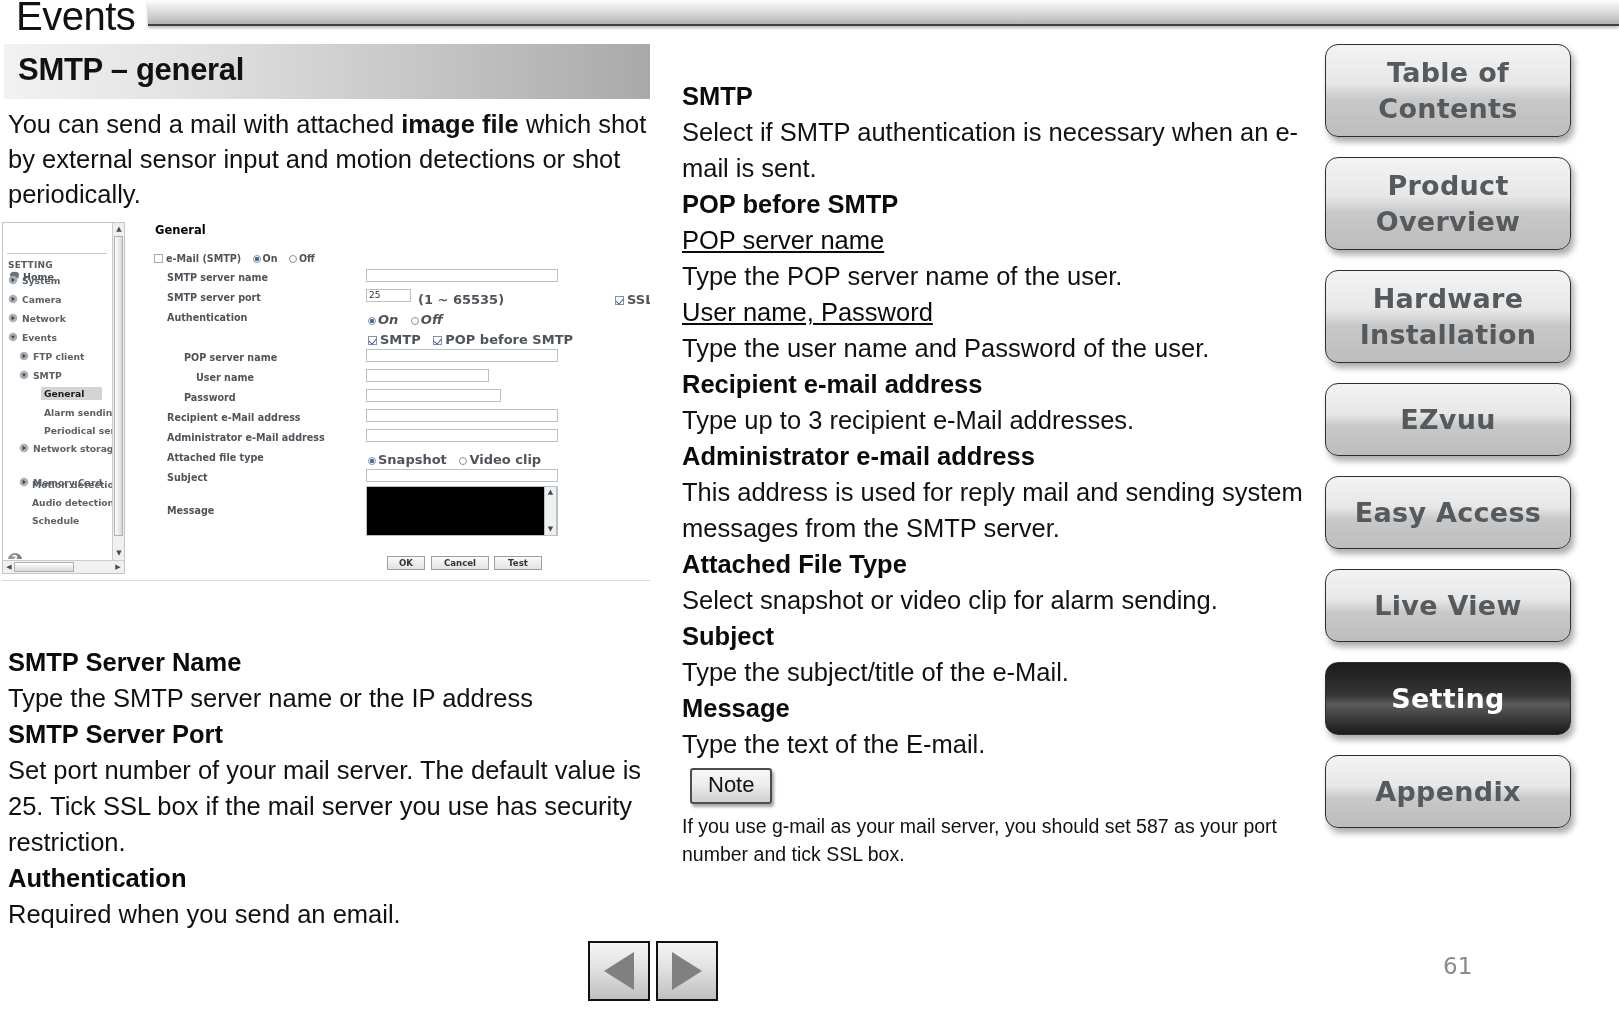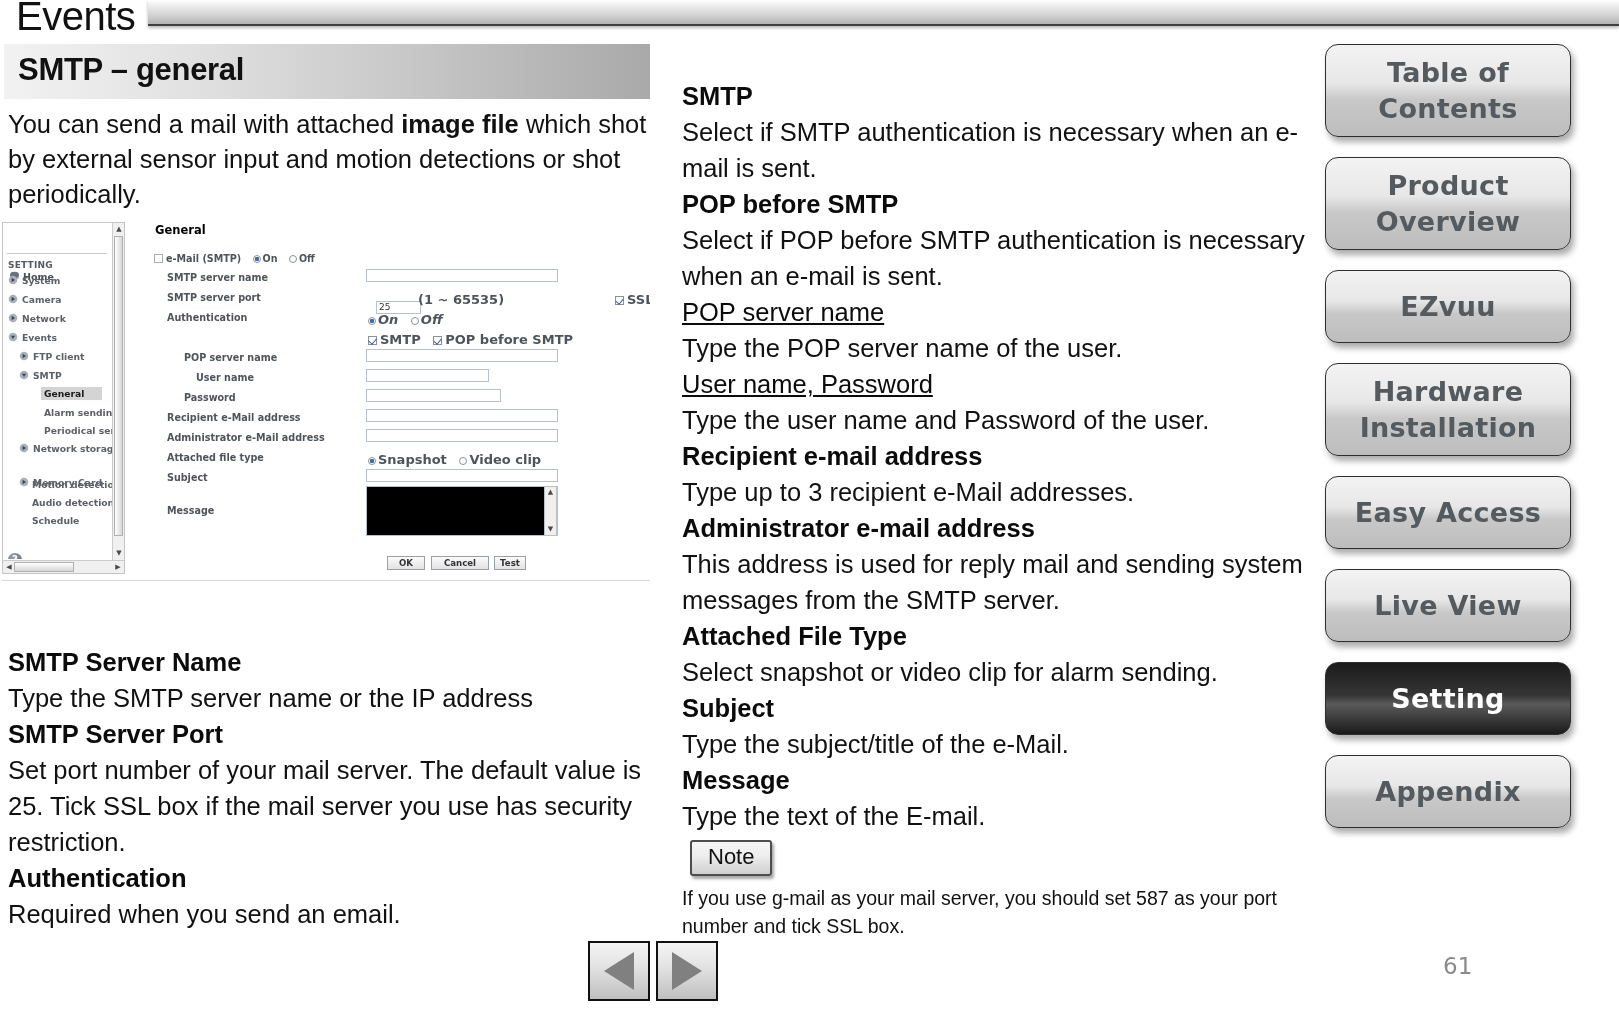--- a/index.html
+++ b/index.html
@@ -526,21 +526,21 @@
       <span style="margin-left:8px;"><span class="radio on"></span><span>On</span></span>
       <span style="margin-left:8px;"><span class="radio"></span><span>Off</span></span>
     </div>
 
     <div class="fl" style="left:27px; top:55px;">SMTP server name</div>
     <div class="ftxt" style="left:226px; top:52px; width:192px;">
         <span></span>
       </div>
 
     <div class="fl" style="left:27px; top:75px;">SMTP server port</div>
-    <div class="ftxt" style="left:226px; top:84px; width:45px;margin-left:10px;">
+    <div class="ftxt" style="left:226px; top:72px; width:45px;">
         <span>25</span>
       </div>
     <div class="ctl" style="left:278px; top:75px;">(1 ~ 65535)</div>
     <div class="ctl" style="left:475px; top:75px;"><span class="cbox on"></span><span>SSL</span></div>
 
     <div class="fl" style="left:27px; top:95px;">Authentication</div>
     <div class="ctl" style="left:228px; top:95px;font-style:italic;">
       <span class="radio on"></span><span>On</span>
       <span style="margin-left:8px;"><span class="radio"></span><span>Off</span></span>
     </div>
@@ -587,39 +587,38 @@
 
     <div class="fl" style="left:27px; top:288px;">Message</div>
     <div style="position:absolute; left:226px; top:269px; width:192px; height:50px; background:#000; border:1px solid #b8c0c8; box-sizing:border-box;"></div>
     <div style="position:absolute; left:404px; top:269px; width:13px; height:50px; background:#f0f0f0; border:1px solid #b8c0c8; box-sizing:border-box;">
       <div class="scroll-arrow" style="top:0px; left:0px; width:11px;">▲</div>
       <div class="scroll-arrow" style="bottom:0px; left:0px; width:11px;">▼</div>
     </div>
 
     <div class="fbtn" style="left:247px; top:339px; width:38px;">OK</div>
     <div class="fbtn" style="left:291px; top:339px; width:58px;">Cancel</div>
-    <div class="fbtn" style="left:354px; top:339px; width:32px;">Test</div>
+    <div class="fbtn" style="left:354px; top:339px; width:48px;">Test</div>
   </div>
 </div>
 
 <div style="position:absolute; left:8px; top:644px; width:648px;">
   <div class="h-term">SMTP Server Name</div>
   <div class="p-desc">Type the SMTP server name or the IP address</div>
   <div class="h-term">SMTP Server Port</div>
   <div class="p-desc">Set port number of your mail server. The default value is 25. Tick SSL box if the mail server you use has security restriction.</div>
   <div class="h-term">Authentication</div>
   <div class="p-desc">Required when you send an email.</div>
 </div>
 
 <div id="mid-col">
   <div class="h-term">SMTP</div>
   <div class="p-desc">Select if SMTP authentication is necessary when an e-mail is sent.</div>
 
   <div class="h-term">POP before SMTP</div>
-  <div class="p-desc">Select if POP before SMTP authentication is necessary when an e-mail is sent.</div>
 
   <div><span class="h-term-u">POP server name</span></div>
   <div class="p-desc">Type the POP server name of the user.</div>
 
   <div><span class="h-term-u">User name, Password</span></div>
   <div class="p-desc">Type the user name and Password of the user.</div>
 
   <div class="h-term">Recipient e-mail address</div>
   <div class="p-desc">Type up to 3 recipient e-Mail addresses.</div>
 
@@ -645,30 +644,30 @@
       <div>Table of</div>
       <div>Contents</div>
     </div>
   </div>
   <div class="navbtn two-line">
     <div>
       <div>Product</div>
       <div>Overview</div>
     </div>
   </div>
-  <div class="navbtn one-line">
-    <div>EZvuu</div>
-  </div>
   <div class="navbtn two-line">
     <div>
       <div>Hardware</div>
       <div>Installation</div>
     </div>
   </div>
   <div class="navbtn one-line">
+    <div>EZvuu</div>
+  </div>
+  <div class="navbtn one-line">
     <div>Easy Access</div>
   </div>
   <div class="navbtn one-line">
     <div>Live View</div>
   </div>
   <div class="navbtn one-line active">
     <div>Setting</div>
   </div>
   <div class="navbtn one-line">
     <div>Appendix</div>

